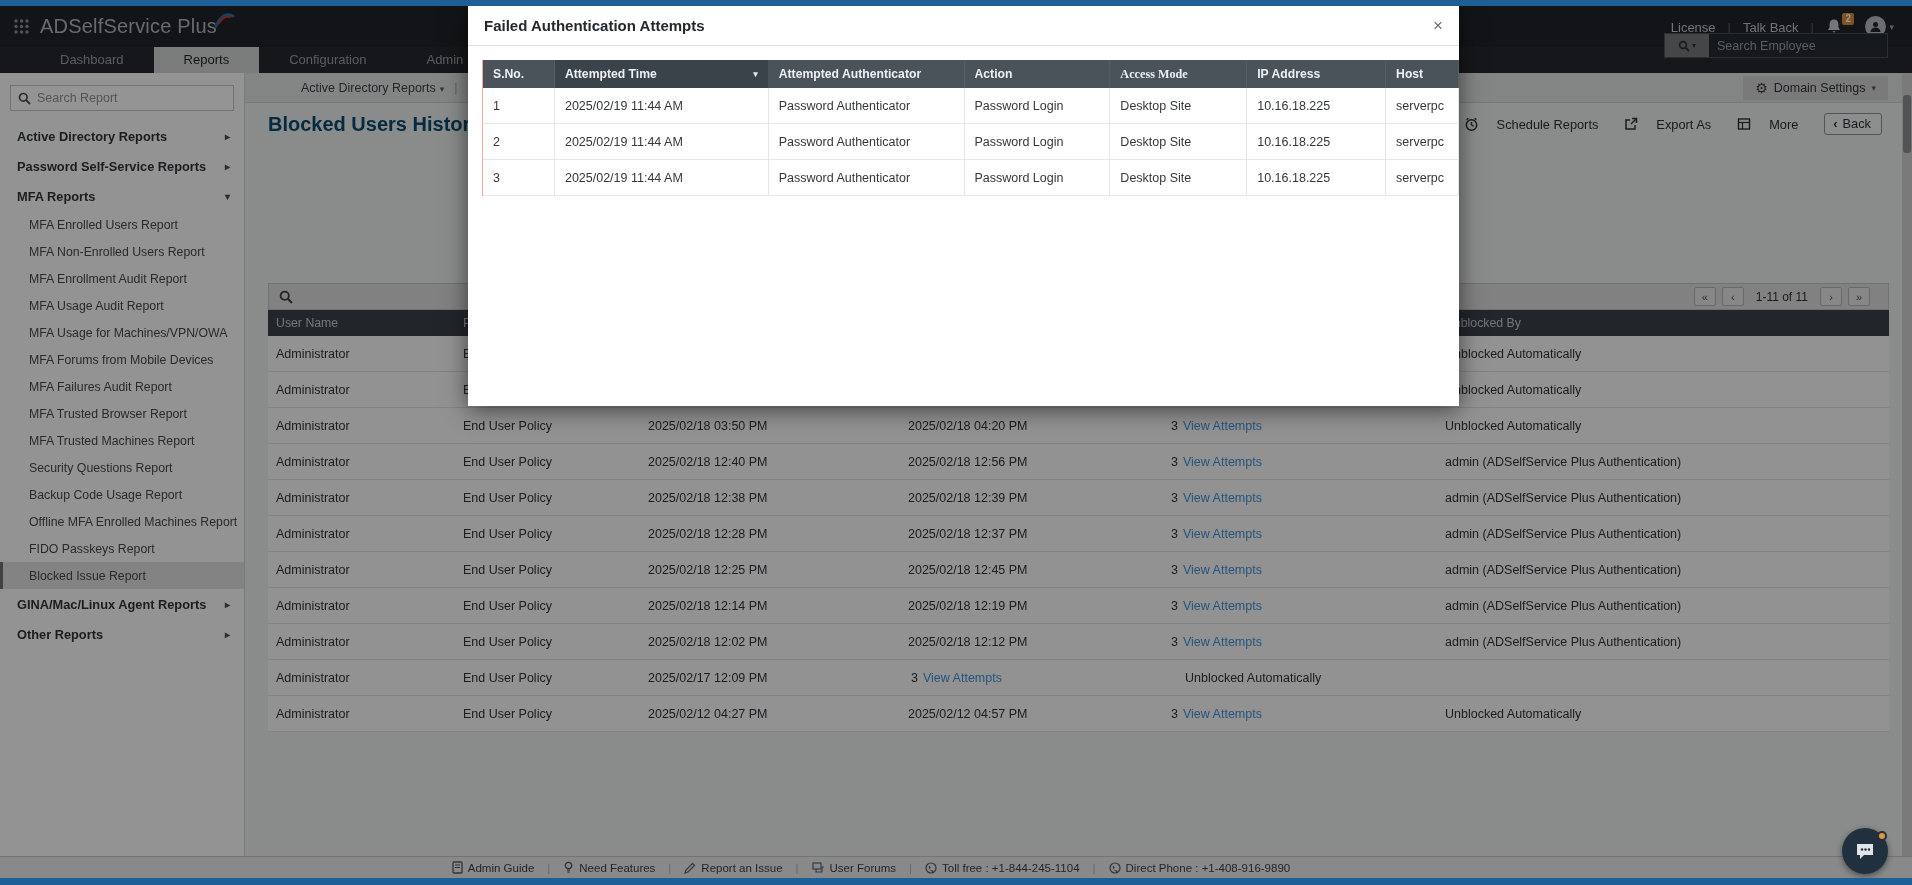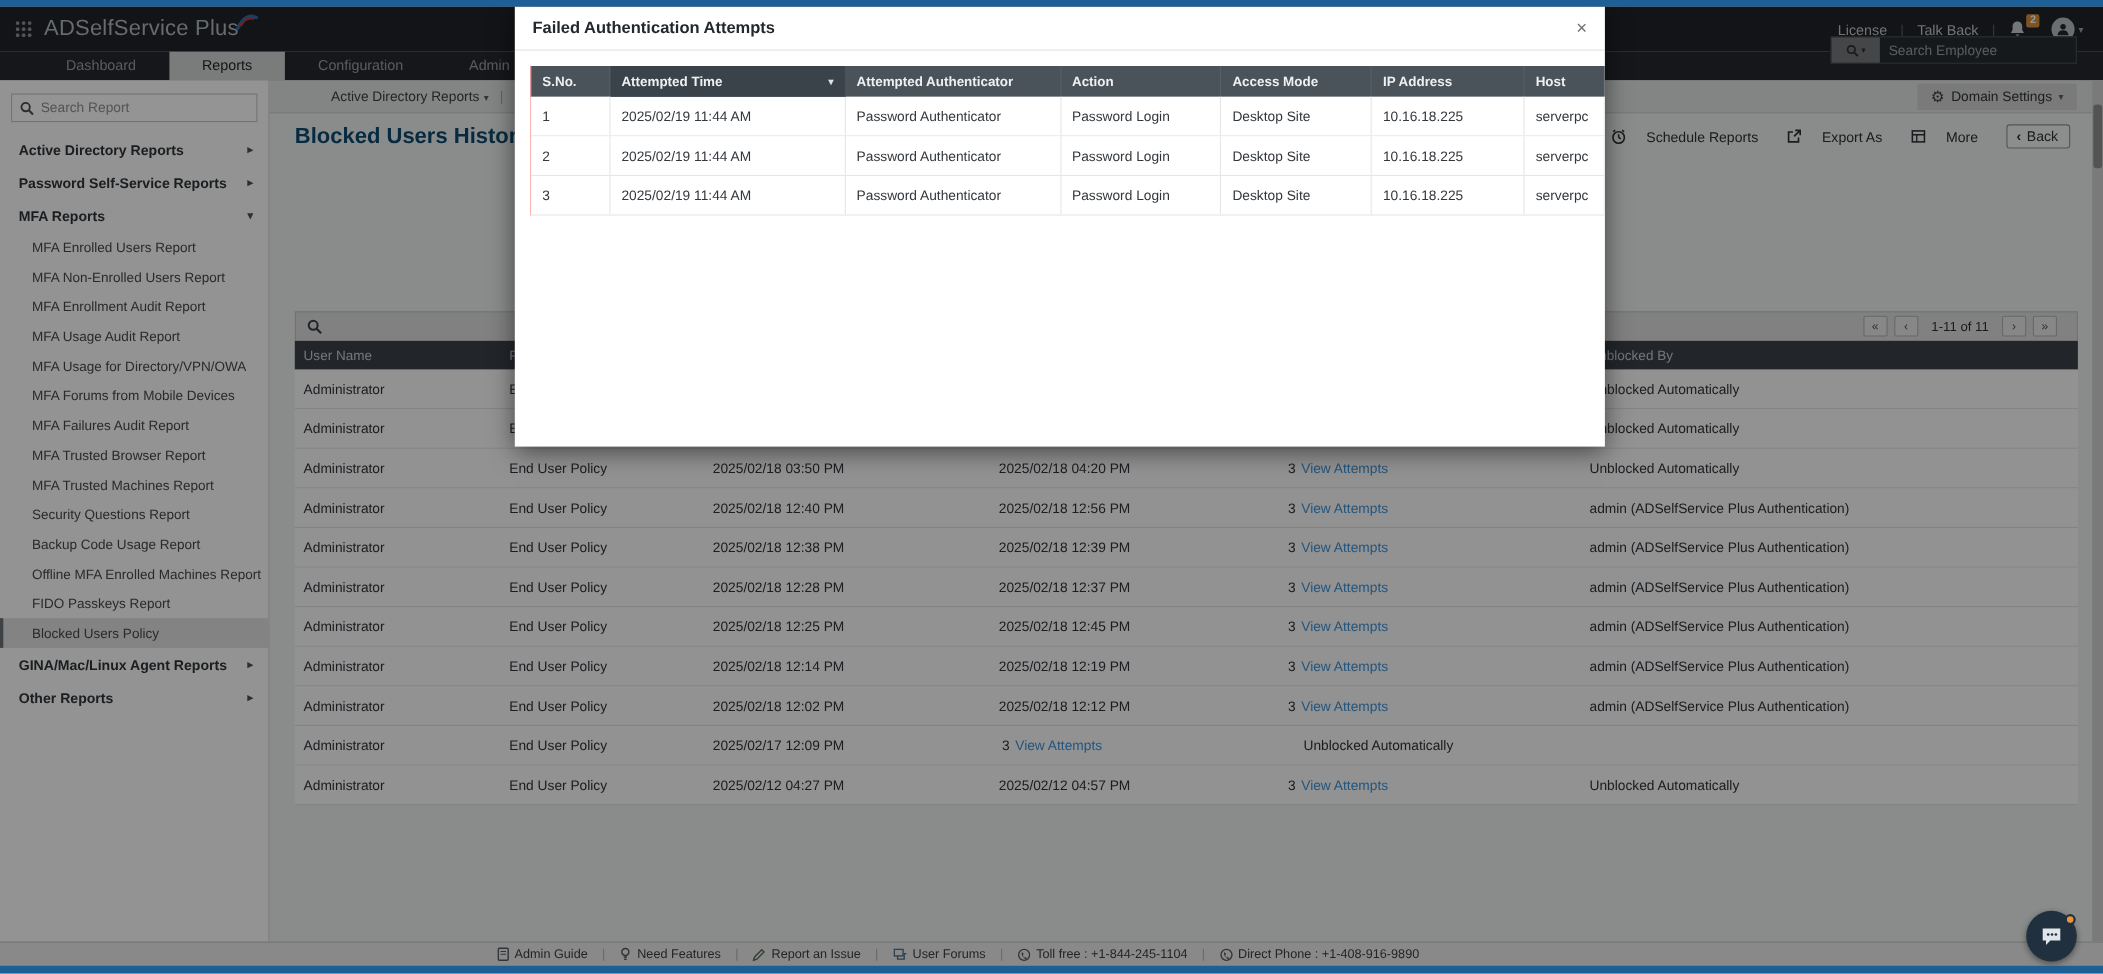--- a/index.html
+++ b/index.html
@@ -221,21 +221,21 @@
       <div class="side-item sub">
         <span>MFA Non-Enrolled Users Report</span>
       </div>
       <div class="side-item sub">
         <span>MFA Enrollment Audit Report</span>
       </div>
       <div class="side-item sub">
         <span>MFA Usage Audit Report</span>
       </div>
       <div class="side-item sub">
-        <span>MFA Usage for Directory/VPN/OWA</span>
+        <span>MFA Usage for Machines/VPN/OWA</span>
       </div>
       <div class="side-item sub">
         <span>MFA Forums from Mobile Devices</span>
       </div>
       <div class="side-item sub">
         <span>MFA Failures Audit Report</span>
       </div>
       <div class="side-item sub">
         <span>MFA Trusted Browser Report</span>
       </div>
@@ -248,21 +248,21 @@
       <div class="side-item sub">
         <span>Backup Code Usage Report</span>
       </div>
       <div class="side-item sub">
         <span>Offline MFA Enrolled Machines Report</span>
       </div>
       <div class="side-item sub">
         <span>FIDO Passkeys Report</span>
       </div>
       <div class="side-item sub selected">
-        <span>Blocked Users Policy</span>
+        <span>Blocked Issue Report</span>
       </div>
       <div class="side-item group">
         <span>GINA/Mac/Linux Agent Reports</span>
         <span class="arrow">▸</span>
       </div>
       <div class="side-item group">
         <span>Other Reports</span>
         <span class="arrow">▸</span>
       </div>
     </div>
@@ -550,21 +550,21 @@
   <div class="modal-head">
     <span class="modal-title">Failed Authentication Attempts</span>
     <span class="modal-close">×</span>
   </div>
   <div class="m-table">
     <div class="m-thead edge" id="m-thead">
         <div class="m-th" style="width: 72px;">S.No.</div>
         <div class="m-th sorted" style="width: 214px;">Attempted Time<span class="sort-caret">▾</span></div>
         <div class="m-th" style="width: 196px;">Attempted Authenticator</div>
         <div class="m-th" style="width: 146px;">Action</div>
-        <div class="m-th" style="width: 137px;">Access Mode</div>
+        <div class="m-th" style="width: 137px; font-family: Liberation Serif, serif;">Access Mode</div>
         <div class="m-th" style="width: 139px;">IP Address</div>
         <div class="m-th" style="width: 73px;">Host</div>
       </div>
     <div id="m-tbody" class="edge">
         <div class="m-tr">
           <div class="m-td" style="width: 72px;">1</div>
           <div class="m-td" style="width: 214px;">2025/02/19 11:44 AM</div>
           <div class="m-td" style="width: 196px;">Password Authenticator</div>
           <div class="m-td" style="width: 146px;">Password Login</div>
           <div class="m-td" style="width: 137px;">Desktop Site</div>

